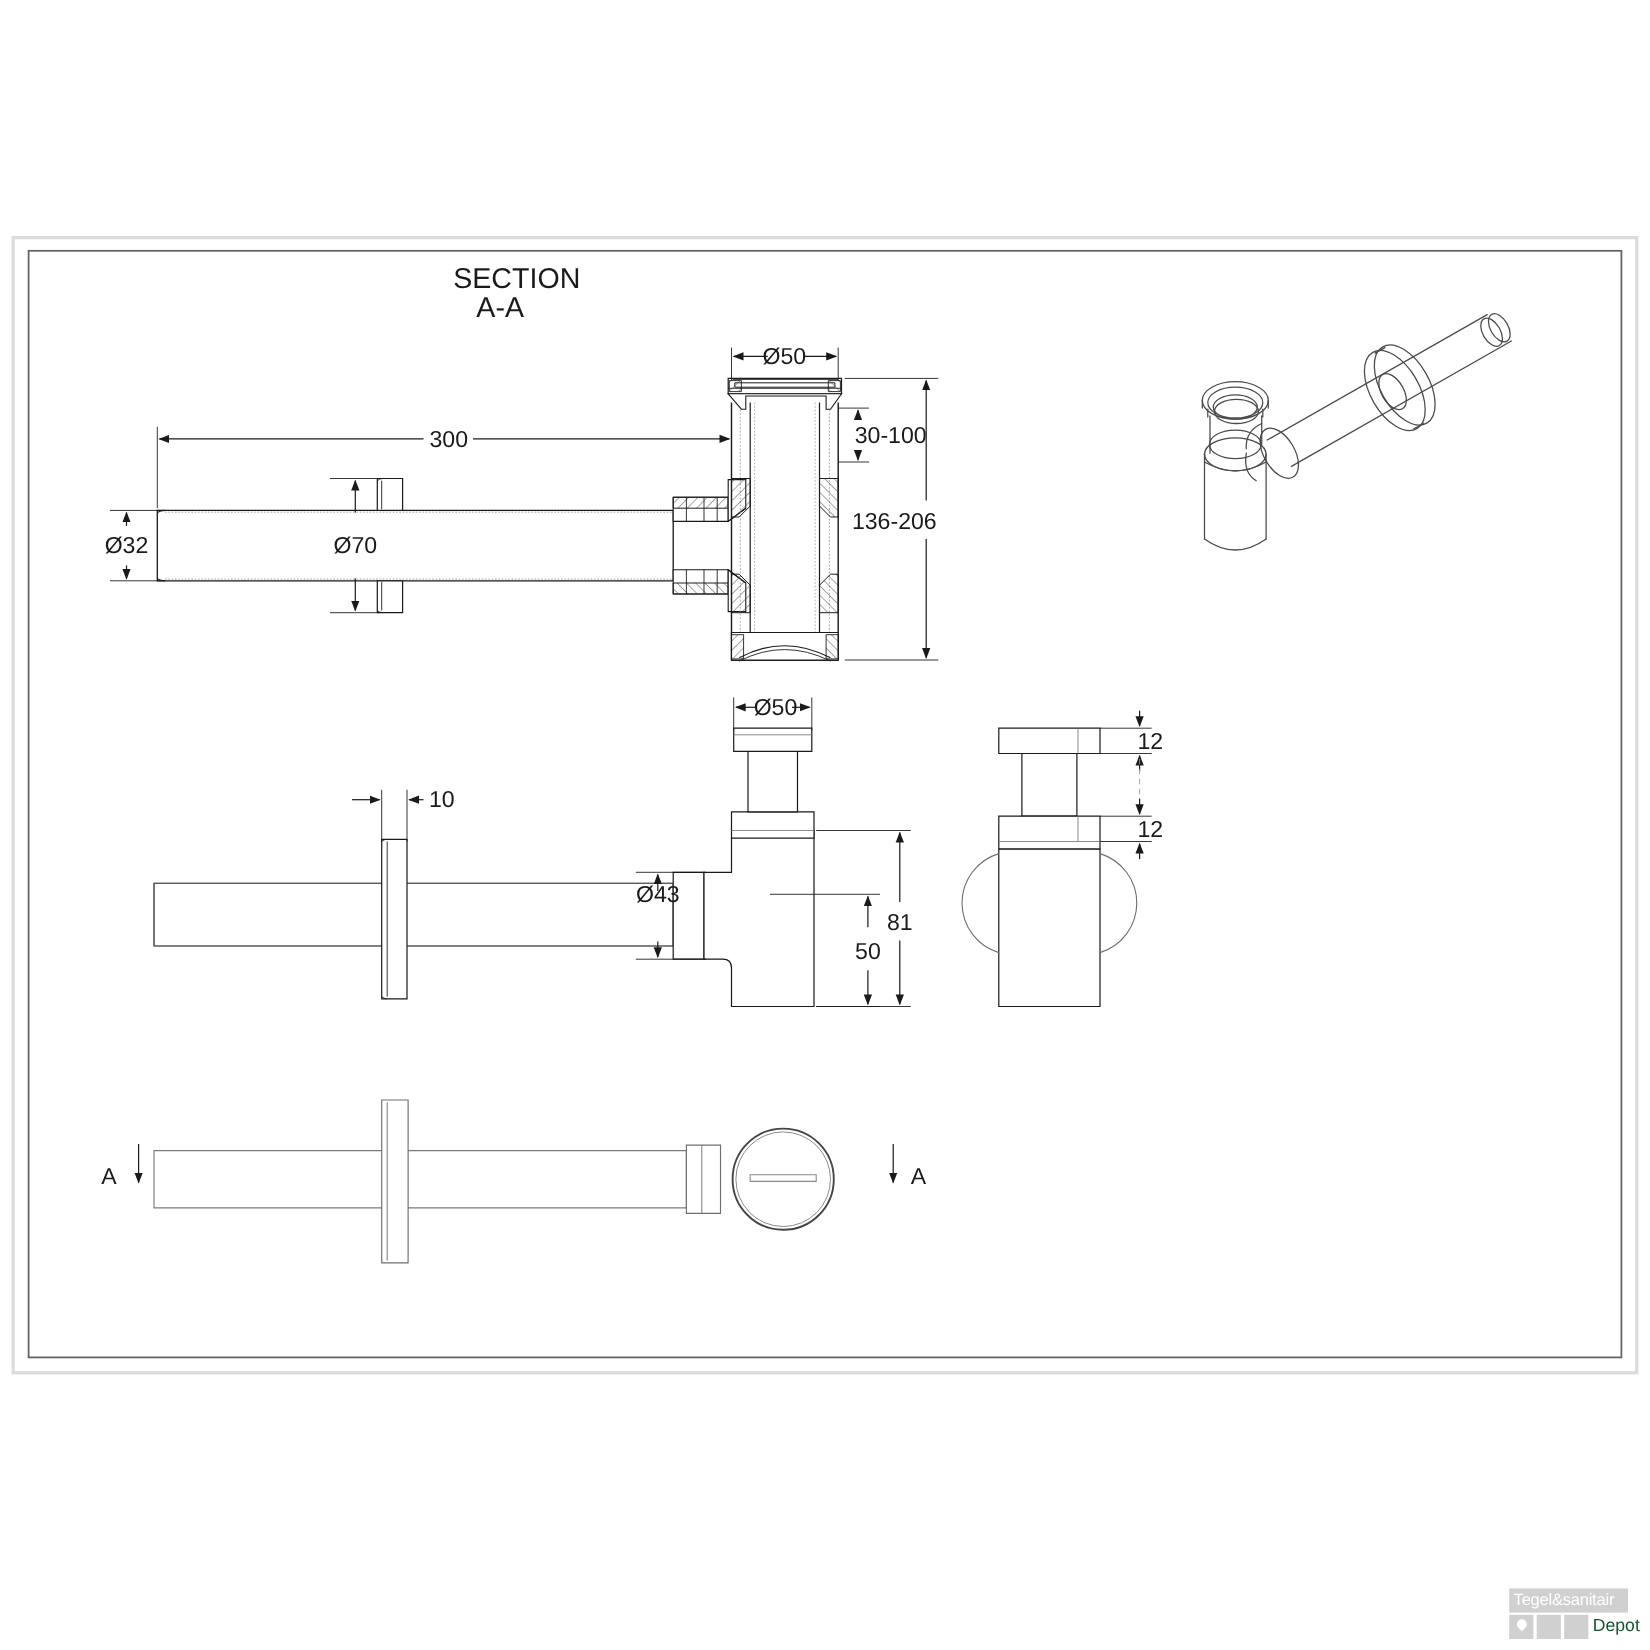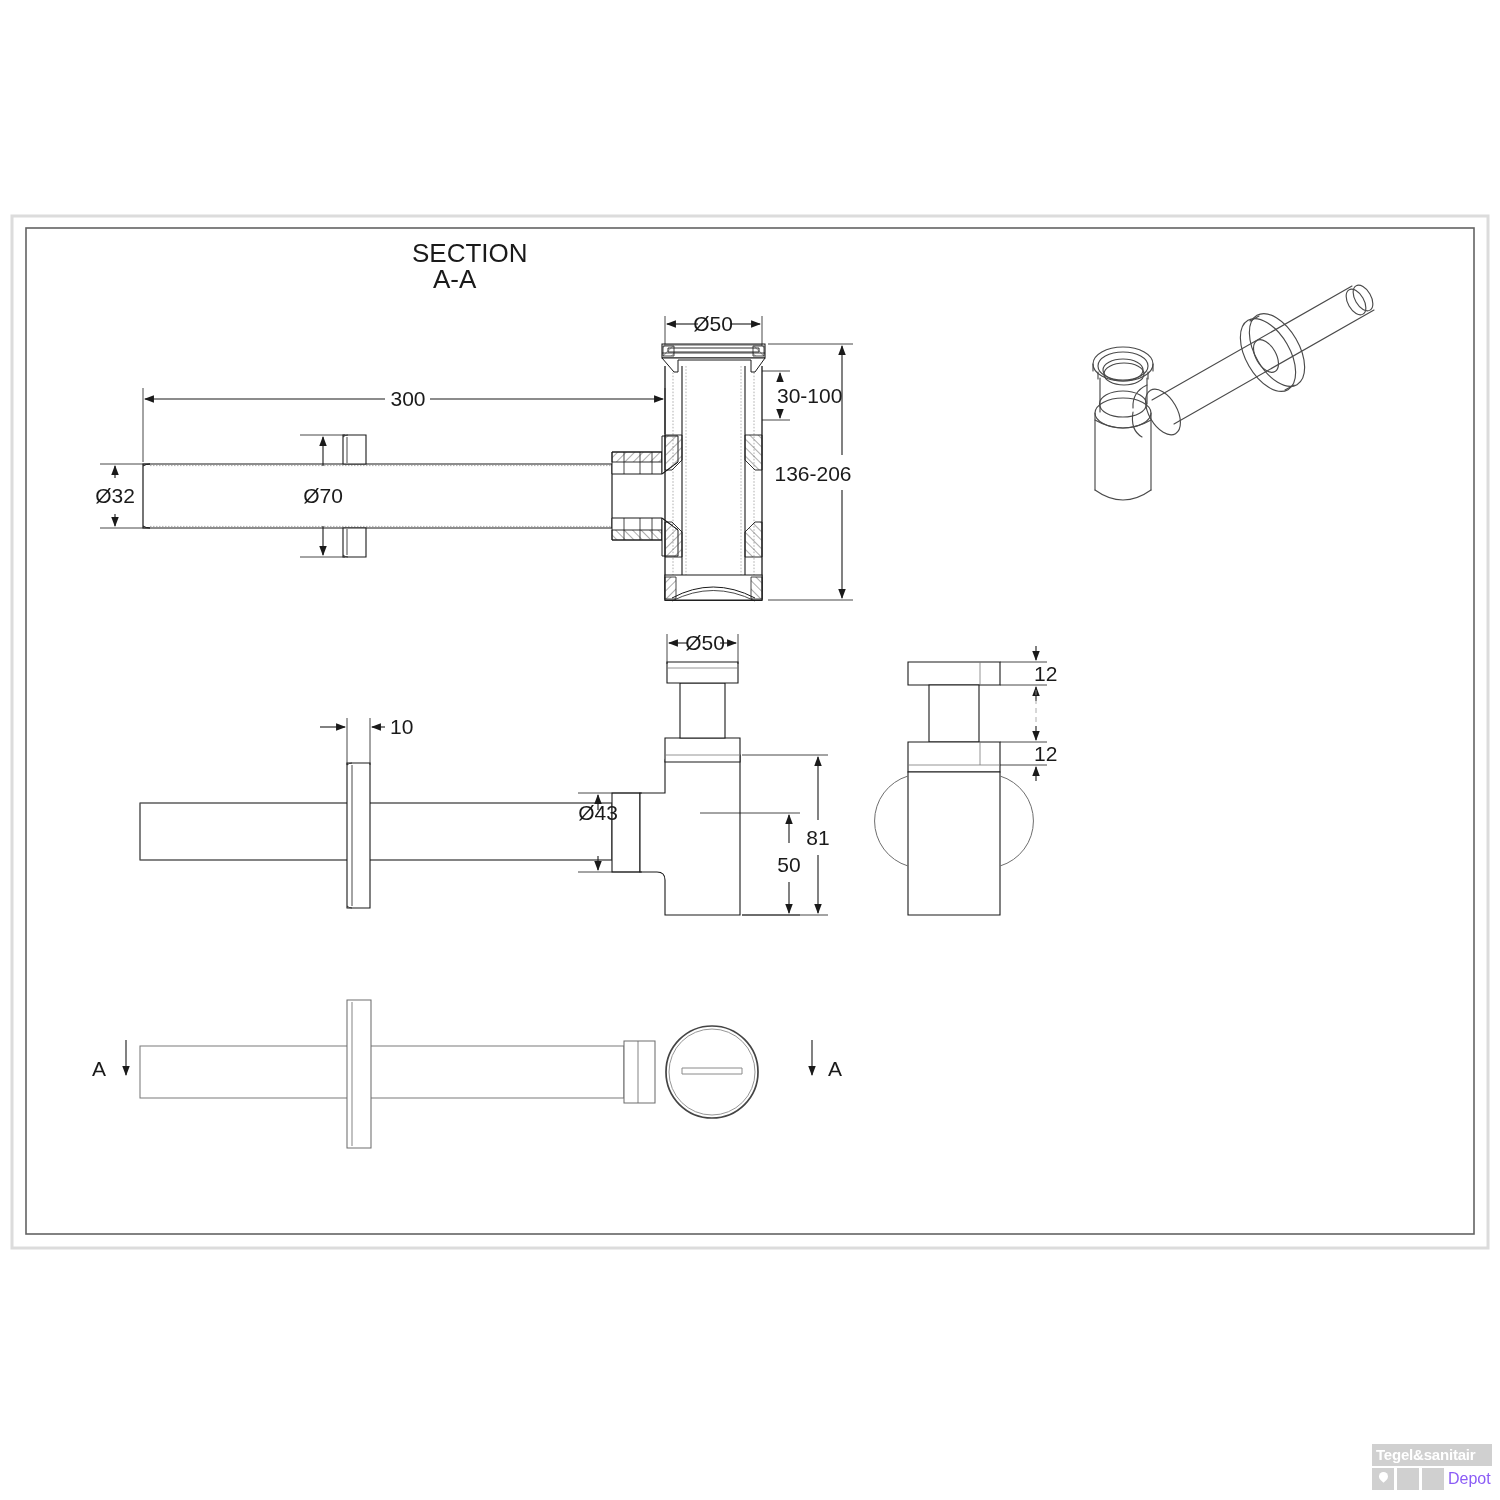--- a/index.html
+++ b/index.html
@@ -46,26 +46,26 @@
     position: absolute;
     right: 8px;
     bottom: 8px;
     width: 136px;
     height: 48px;
   }
   #logo .logo-top {
     position: absolute;
     left: 16px;
     top: 0;
-    width: 120px;
+    width: 108px;
     height: 22px;
     background: #d0d0d0;
     color: #ffffff;
     font-family: "Liberation Sans", sans-serif;
-    font-weight: bold;
+    font-weight: normal;
     font-size: 15px;
     line-height: 22px;
     letter-spacing: -0.2px;
     text-align: left;
     padding-left: 4px;
     box-sizing: border-box;
     white-space: nowrap;
     overflow: hidden;
   }
   #logo .logo-row {
@@ -96,21 +96,21 @@
     transform: rotate(-135deg);
   }
   #logo .logo-depot {
     position: absolute;
     left: 76px;
     top: 0;
     height: 22px;
     line-height: 22px;
     font-family: "Liberation Sans", sans-serif;
     font-size: 16px;
-    color: #8b5cf6;
+    color: #14532d;
     white-space: nowrap;
   }
 </style>
 </head>
 <body>
 
 <div id="sheet">
 
   <svg id="drawing-svg" viewBox="0 0 1500 1500">
     <defs>

